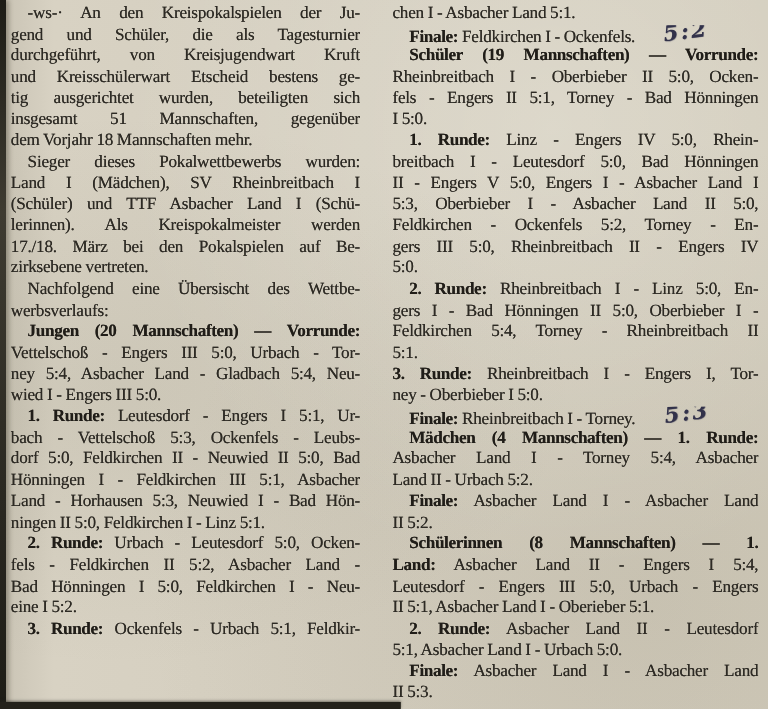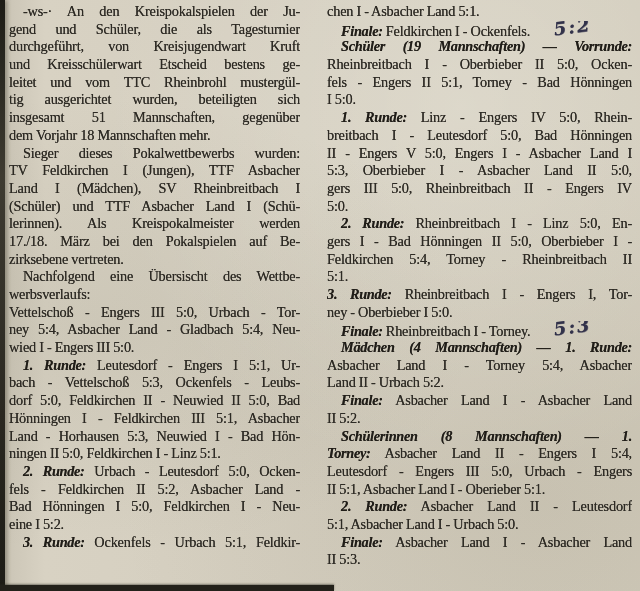--- a/index.html
+++ b/index.html
@@ -46,21 +46,21 @@
     letter-spacing:-0.2px;
     word-spacing:-0.2px;
     text-align:justify;
     text-align-last:justify;
     overflow:hidden;
     white-space:normal;
     text-shadow:0 0 0.5px rgba(45,42,36,0.85);
   }
   .line.end{text-align-last:left;}
   .line.indent{text-indent:14px;}
-  .line b{font-weight:700;color:var(--ink-bold);letter-spacing:-0.3px;font-style:italic;}
+  .line b{font-weight:700;color:var(--ink-bold);letter-spacing:-0.3px;}
   .handwritten{
     display:inline-block;
     font-family:"DejaVu Serif",serif;
     font-style:italic;
     font-weight:700;
     font-size:18px;
     letter-spacing:2px;
     color:var(--hand);
     transform:rotate(-7deg) translateY(-2px);
     margin-left:7px;
@@ -70,33 +70,32 @@
 </head>
 <body>
 
 <div class="page">
   <div class="columns">
     <div class="col col-left">
         <div class="line indent">-ws-· An den Kreispokalspielen der Ju-</div>
         <div class="line">gend und Schüler, die als Tagesturnier</div>
         <div class="line">durchgeführt, von Kreisjugendwart Kruft</div>
         <div class="line">und Kreisschülerwart Etscheid bestens ge-</div>
-        <div class="line">leitet und vom TTC Rheinbrohl mustergül-</div>
         <div class="line">tig ausgerichtet wurden, beteiligten sich</div>
         <div class="line">insgesamt 51 Mannschaften, gegenüber</div>
         <div class="line end">dem Vorjahr 18 Mannschaften mehr.</div>
         <div class="line indent">Sieger dieses Pokalwettbewerbs wurden:</div>
-        <div class="line">TV Feldkirchen I (Jungen), TTF Asbacher</div>
         <div class="line">Land I (Mädchen), SV Rheinbreitbach I</div>
         <div class="line">(Schüler) und TTF Asbacher Land I (Schü-</div>
         <div class="line">lerinnen). Als Kreispokalmeister werden</div>
         <div class="line">17./18. März bei den Pokalspielen auf Be-</div>
         <div class="line end">zirksebene vertreten.</div>
         <div class="line indent">Nachfolgend eine Übersischt des Wettbe-</div>
         <div class="line end">werbsverlaufs:</div>
+        <div class="line indent"><b>Jungen (20 Mannschaften) — Vorrunde:</b></div>
         <div class="line">Vettelschoß - Engers III 5:0, Urbach - Tor-</div>
         <div class="line">ney 5:4, Asbacher Land - Gladbach 5:4, Neu-</div>
         <div class="line end">wied I - Engers III 5:0.</div>
         <div class="line indent"><b>1. Runde:</b> Leutesdorf - Engers I 5:1, Ur-</div>
         <div class="line">bach - Vettelschoß 5:3, Ockenfels - Leubs-</div>
         <div class="line">dorf 5:0, Feldkirchen II - Neuwied II 5:0, Bad</div>
         <div class="line">Hönningen I - Feldkirchen III 5:1, Asbacher</div>
         <div class="line">Land - Horhausen 5:3, Neuwied I - Bad Hön-</div>
         <div class="line end">ningen II 5:0, Feldkirchen I - Linz 5:1.</div>
         <div class="line indent"><b>2. Runde:</b> Urbach - Leutesdorf 5:0, Ocken-</div>
@@ -109,36 +108,37 @@
         <div class="line end">chen I - Asbacher Land 5:1.</div>
         <div class="line indent end"><b>Finale:</b> Feldkirchen I - Ockenfels. <span class="handwritten">5:2</span></div>
         <div class="line indent"><b>Schüler (19 Mannschaften) — Vorrunde:</b></div>
         <div class="line">Rheinbreitbach I - Oberbieber II 5:0, Ocken-</div>
         <div class="line">fels - Engers II 5:1, Torney - Bad Hönningen</div>
         <div class="line end">I 5:0.</div>
         <div class="line indent"><b>1. Runde:</b> Linz - Engers IV 5:0, Rhein-</div>
         <div class="line">breitbach I - Leutesdorf 5:0, Bad Hönningen</div>
         <div class="line">II - Engers V 5:0, Engers I - Asbacher Land I</div>
         <div class="line">5:3, Oberbieber I - Asbacher Land II 5:0,</div>
+        <div class="line">Feldkirchen - Ockenfels 5:2, Torney - En-</div>
         <div class="line">gers III 5:0, Rheinbreitbach II - Engers IV</div>
         <div class="line end">5:0.</div>
         <div class="line indent"><b>2. Runde:</b> Rheinbreitbach I - Linz 5:0, En-</div>
         <div class="line">gers I - Bad Hönningen II 5:0, Oberbieber I -</div>
         <div class="line">Feldkirchen 5:4, Torney - Rheinbreitbach II</div>
         <div class="line end">5:1.</div>
         <div class="line"><b>3. Runde:</b> Rheinbreitbach I - Engers I, Tor-</div>
         <div class="line end">ney - Oberbieber I 5:0.</div>
         <div class="line indent end"><b>Finale:</b> Rheinbreitbach I - Torney. <span class="handwritten">5:3</span></div>
         <div class="line indent"><b>Mädchen (4 Mannschaften) — 1. Runde:</b></div>
         <div class="line">Asbacher Land I - Torney 5:4, Asbacher</div>
         <div class="line end">Land II - Urbach 5:2.</div>
         <div class="line indent"><b>Finale:</b> Asbacher Land I - Asbacher Land</div>
         <div class="line end">II 5:2.</div>
         <div class="line indent"><b>Schülerinnen (8 Mannschaften) — 1.</b></div>
-        <div class="line"><b>Torney:</b> Asbacher Land II - Engers I 5:4,</div>
+        <div class="line"><b>Land:</b> Asbacher Land II - Engers I 5:4,</div>
         <div class="line">Leutesdorf - Engers III 5:0, Urbach - Engers</div>
         <div class="line end">II 5:1, Asbacher Land I - Oberieber 5:1.</div>
         <div class="line indent"><b>2. Runde:</b> Asbacher Land II - Leutesdorf</div>
         <div class="line end">5:1, Asbacher Land I - Urbach 5:0.</div>
         <div class="line indent"><b>Finale:</b> Asbacher Land I - Asbacher Land</div>
         <div class="line end">II 5:3.</div>
       </div>
   </div>
   <div class="edge-left"></div>
   <div class="edge-bottom"></div>

